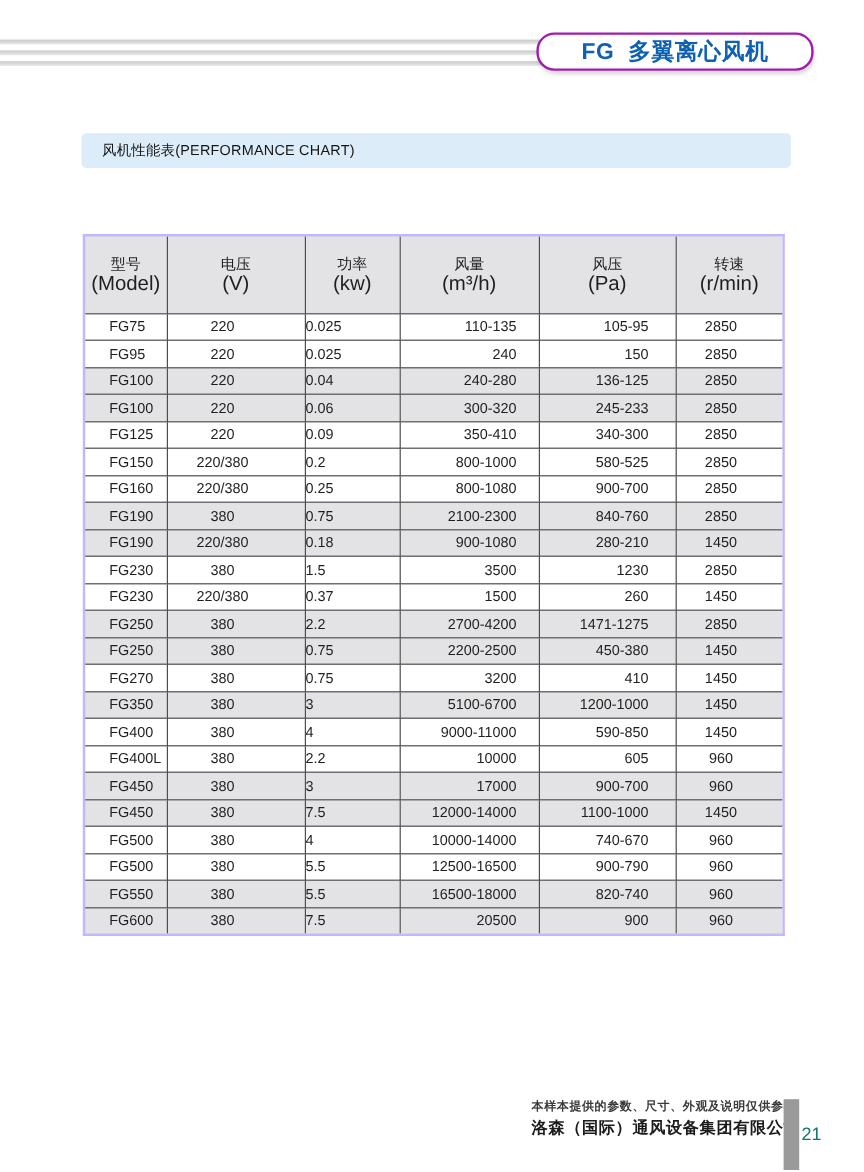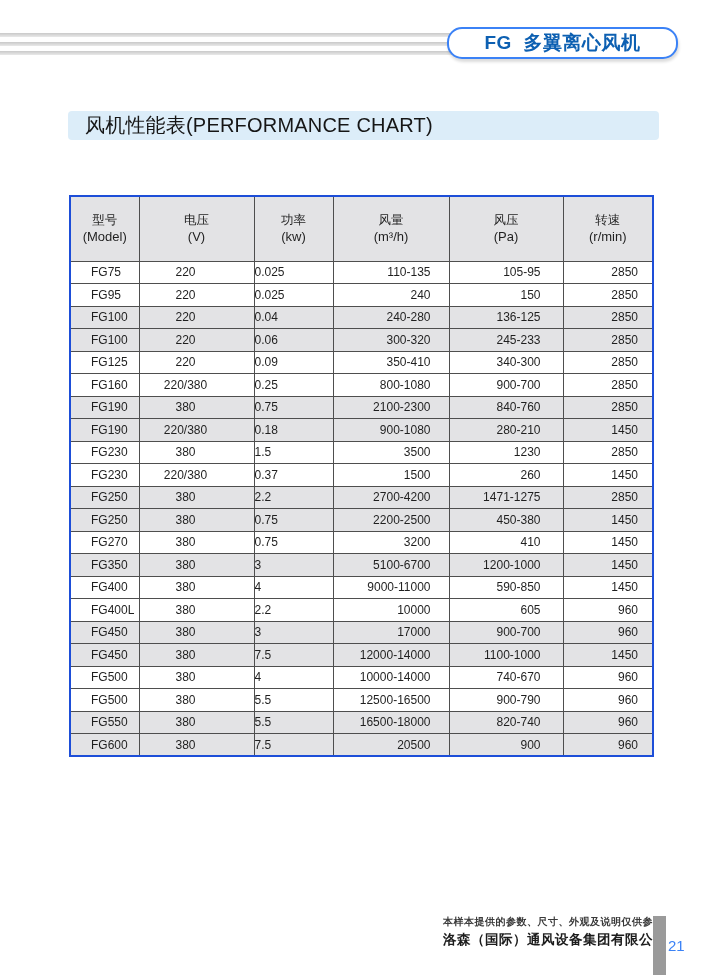--- a/index.html
+++ b/index.html
@@ -26,21 +26,21 @@
   .stripe.s2 { top: 42px; }
   .stripe.s3 { top: 51px; }
 
   .series-tab {
     position: absolute;
     left: 447px;
     top: 27px;
     width: 231px;
     height: 32px;
     background: #ffffff;
-    border: 2px solid #3b82f6;
+    border: 2px solid #a21caf;
     border-radius: 15px;
     box-shadow: 1px 3px 3px rgba(0,0,0,0.14);
     display: flex;
     align-items: center;
     justify-content: center;
   }
   .series-tab-label {
     color: #0d60b2;
     font-size: 19px;
     font-weight: bold;
@@ -55,62 +55,62 @@
     top: 111px;
     width: 591px;
     height: 29px;
     background: #dcedf9;
     border-radius: 4px;
     display: flex;
     align-items: center;
   }
   .title-band .section-title {
     margin-left: 17px;
-    font-size: 20px;
+    font-size: 12px;
     color: #161616;
     letter-spacing: 0.2px;
   }
 
   
   table.perf {
     position: absolute;
     left: 69px;
     top: 195px;
     width: 583px;
     border-collapse: collapse;
     table-layout: fixed;
-    border: 2px solid #1d4ed8;
+    border: 2px solid #c4b5fd;
   }
   table.perf th, table.perf td {
     border: 1px solid #4e4e4e;
     color: #1f1f1f;
     overflow: hidden;
     white-space: nowrap;
   }
   table.perf th {
     height: 65px;
     background: #e3e3e5;
     font-weight: normal;
     text-align: center;
     vertical-align: middle;
   }
   table.perf th .hl { display: block; font-size: 12.5px; line-height: 17px; }
-  table.perf th .hu { display: block; font-size: 13px; line-height: 16px; }
+  table.perf th .hu { display: block; font-size: 17px; line-height: 16px; }
   table.perf td {
     height: 22.5px;
     font-size: 12px;
     vertical-align: middle;
   }
   tr.shaded td { background: #e3e3e5; }
   td.c0 { text-align: left;   padding-left: 20px; }
   td.c1 { text-align: center; padding-right: 22px; }
   td.c2 { text-align: left;   }
   td.c3 { text-align: right;  padding-right: 18px; }
   td.c4 { text-align: right;  padding-right: 22px; }
-  td.c5 { text-align: right; padding-right: 14px; }
+  td.c5 { text-align: center; padding-right: 14px; }
 
   
   .footer-disclaimer {
     position: absolute;
     left: 443px;
     top: 915px;
     font-size: 10px;
     font-weight: bold;
     color: #3a3a3a;
     letter-spacing: 0.5px;
@@ -132,21 +132,21 @@
     top: 916px;
     width: 13px;
     height: 59px;
     background: #9a9a9a;
   }
   .page-number {
     position: absolute;
     left: 668px;
     top: 937px;
     font-size: 15px;
-    color: #3b82f6;
+    color: #0f766e;
   }
 </style>
 </head>
 <body>
 
 <div class="page">
 
   <div class="stripe s1"></div>
   <div class="stripe s2"></div>
   <div class="stripe s3"></div>
@@ -231,20 +231,28 @@
         </tr>
         <tr>
           <td class="c0">FG125</td>
           <td class="c1">220</td>
           <td class="c2">0.09</td>
           <td class="c3">350-410</td>
           <td class="c4">340-300</td>
           <td class="c5">2850</td>
         </tr>
         <tr>
+          <td class="c0">FG150</td>
+          <td class="c1">220/380</td>
+          <td class="c2">0.2</td>
+          <td class="c3">800-1000</td>
+          <td class="c4">580-525</td>
+          <td class="c5">2850</td>
+        </tr>
+        <tr>
           <td class="c0">FG160</td>
           <td class="c1">220/380</td>
           <td class="c2">0.25</td>
           <td class="c3">800-1080</td>
           <td class="c4">900-700</td>
           <td class="c5">2850</td>
         </tr>
         <tr class="shaded">
           <td class="c0">FG190</td>
           <td class="c1">380</td>

